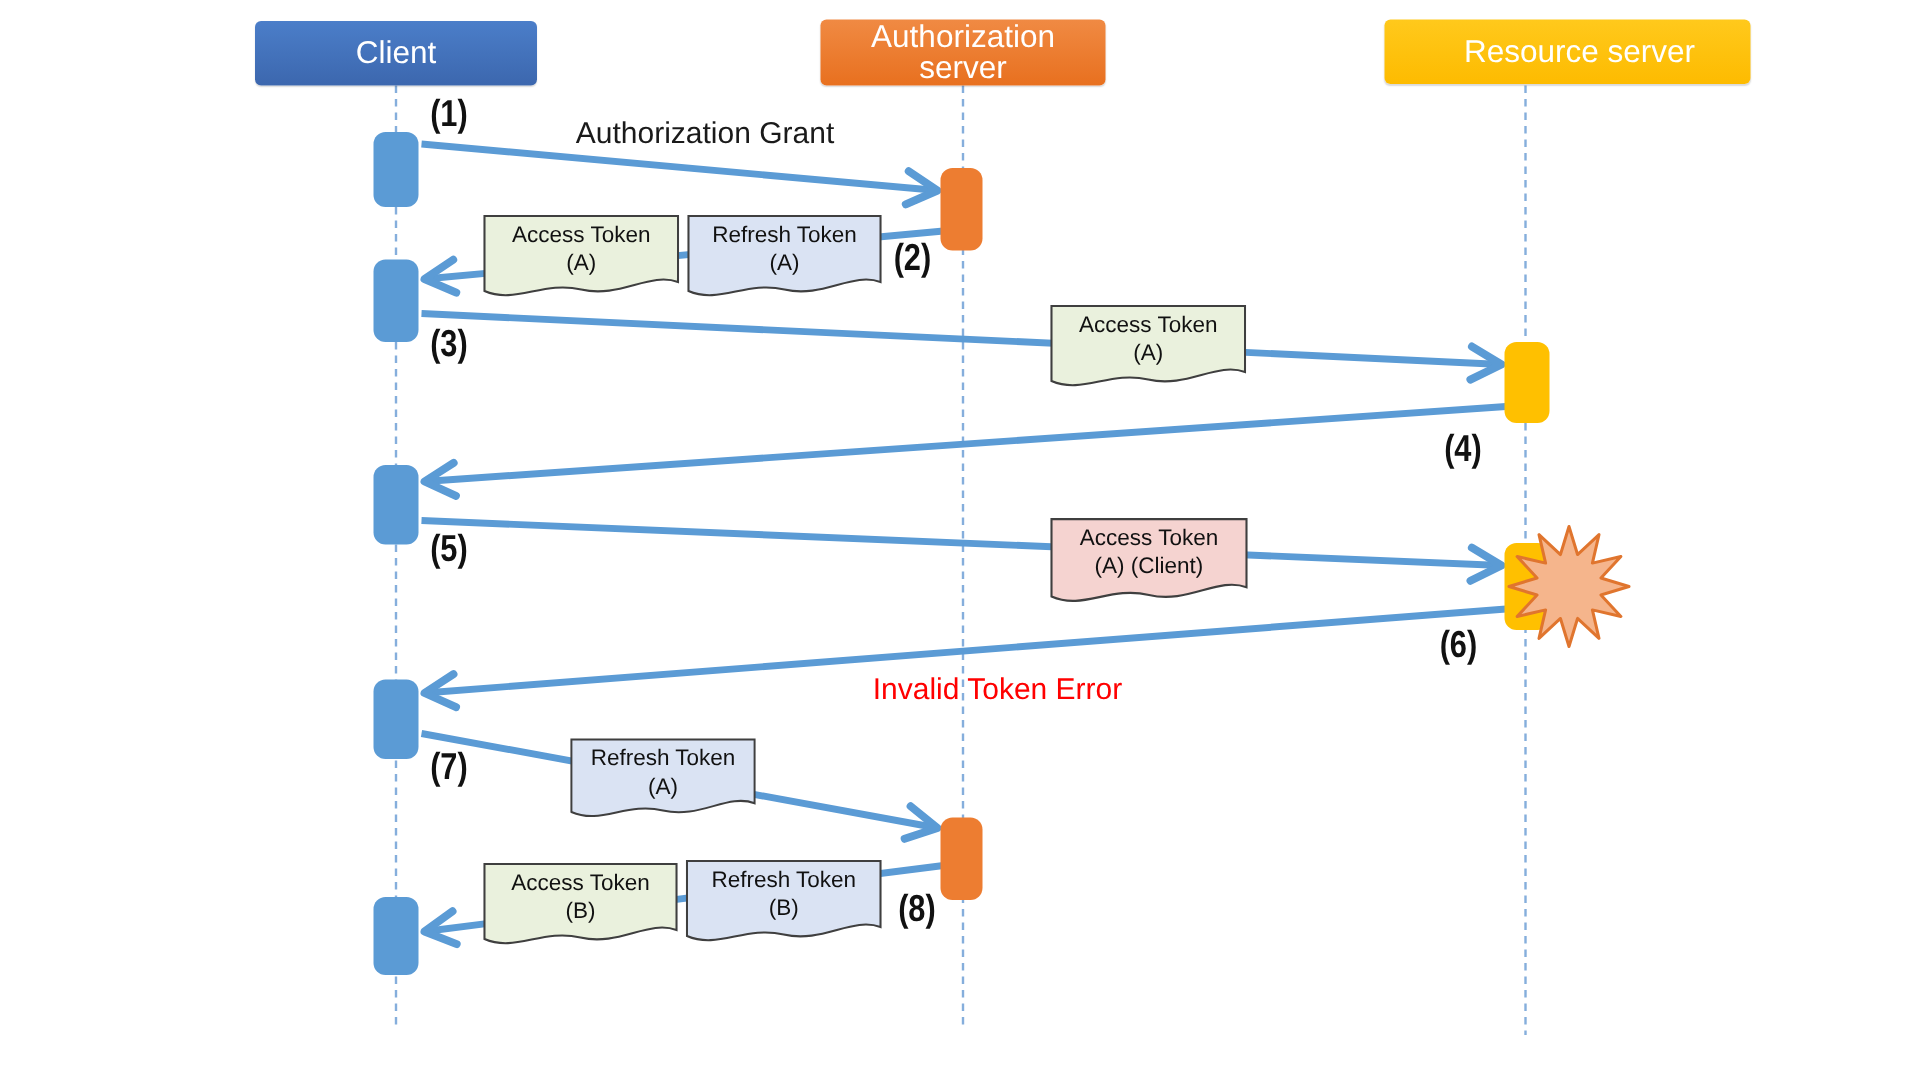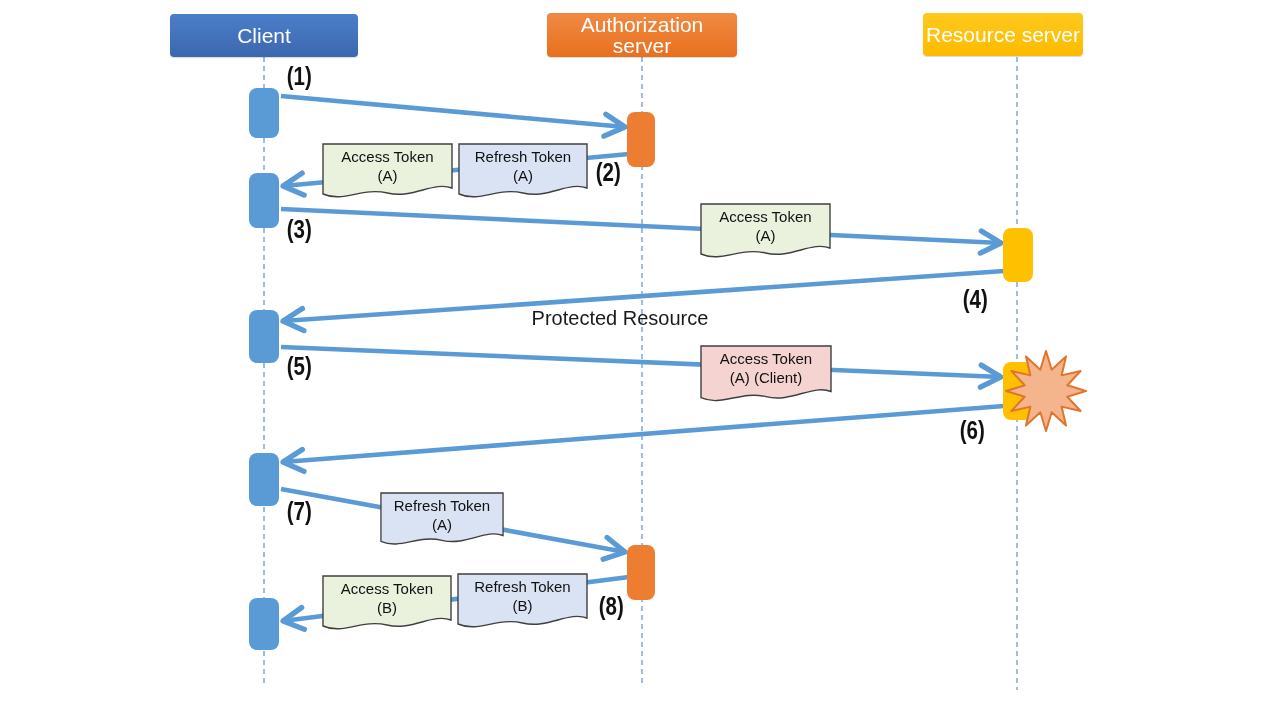--- a/index.html
+++ b/index.html
@@ -69,25 +69,26 @@
       <polygon points="82,42 63.3,47.7 76.6,62 57.6,57.6 62,76.6 47.7,63.3 42,82 36.3,63.3 22,76.6 26.4,57.6 7.4,62 20.7,47.7 2,42 20.7,36.3 7.4,22 26.4,26.4 22,7.4 36.3,20.7 42,2 47.7,20.7 62,7.4 57.6,26.4 76.6,22 63.3,36.3" fill="#F5B58C" stroke="#E0752E" stroke-width="2" stroke-linejoin="round"></polygon>
     </g>
   </svg>
 
   <div class="actor actor-client" style="left:170px;top:14px;width:188px;">
     <span>Client</span>
   </div>
   <div class="actor actor-auth" style="left:547px;top:13px;width:190px;height:44px;line-height:21px;padding:0 44px;box-sizing:border-box;">
     <span>Authorization server</span>
   </div>
-  <div class="actor actor-resource" style="left:923px;top:13px;width:160px;">
+  <div class="actor actor-resource" style="left:923px;top:13px;width:228px;padding-left:16px;">
     <span>Resource server</span>
   </div>
 
-  <div class="msg-label" style="left:505px;top:307px;width:230px;">Protected Resource</div>
+  <div class="msg-label" style="left:352px;top:78px;width:236px;">Authorization Grant</div>
+  <div class="msg-label" style="left:550px;top:449px;width:230px;color:#FF0000;">Invalid Token Error</div>
 
   <div class="step-num" style="left:284px;top:62px;"><span>(1)</span></div>
   <div class="step-num" style="left:593px;top:158px;"><span>(2)</span></div>
   <div class="step-num" style="left:284px;top:215px;"><span>(3)</span></div>
   <div class="step-num" style="left:960px;top:285px;"><span>(4)</span></div>
   <div class="step-num" style="left:284px;top:352px;"><span>(5)</span></div>
   <div class="step-num" style="left:957px;top:416px;"><span>(6)</span></div>
   <div class="step-num" style="left:284px;top:497px;"><span>(7)</span></div>
   <div class="step-num" style="left:596px;top:592px;"><span>(8)</span></div>
 

